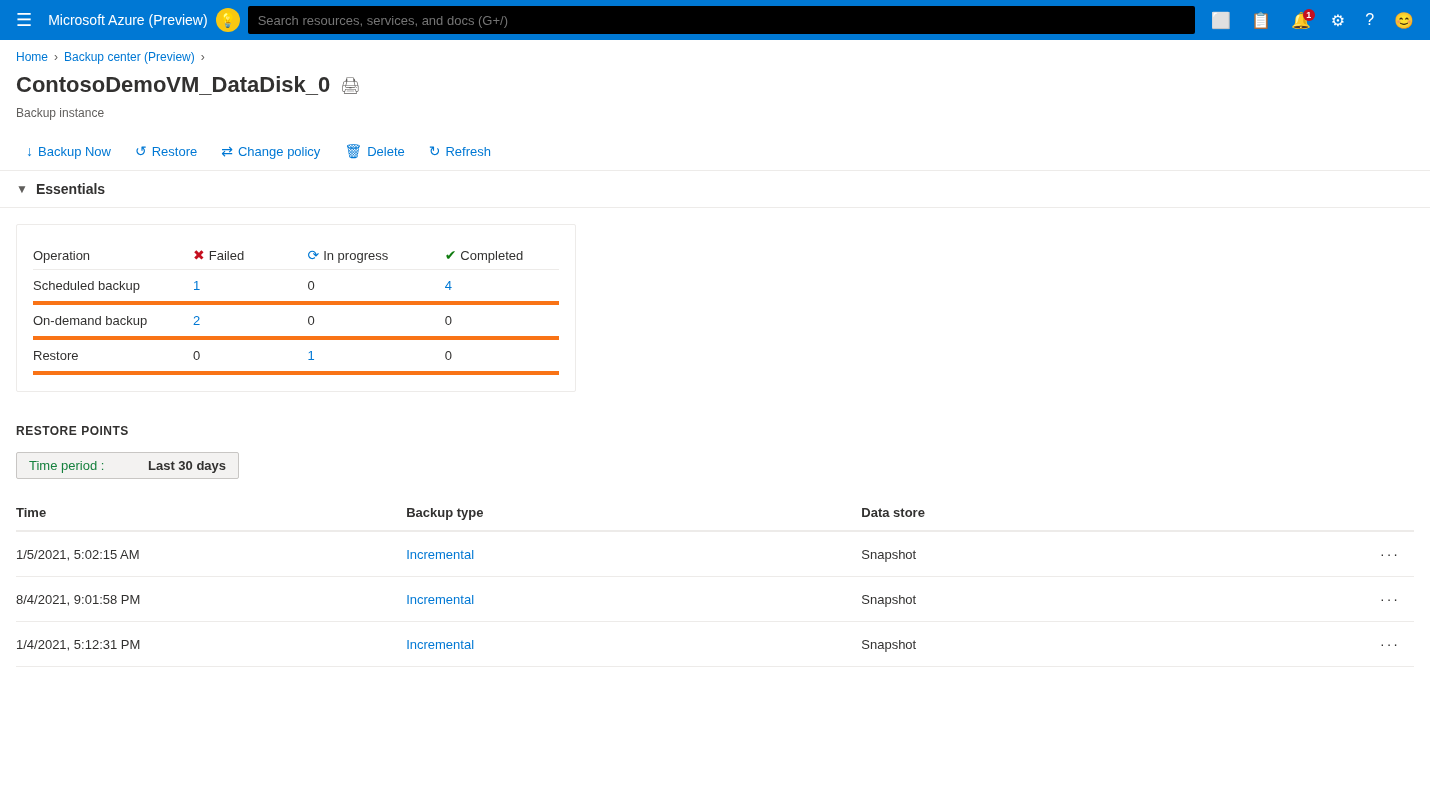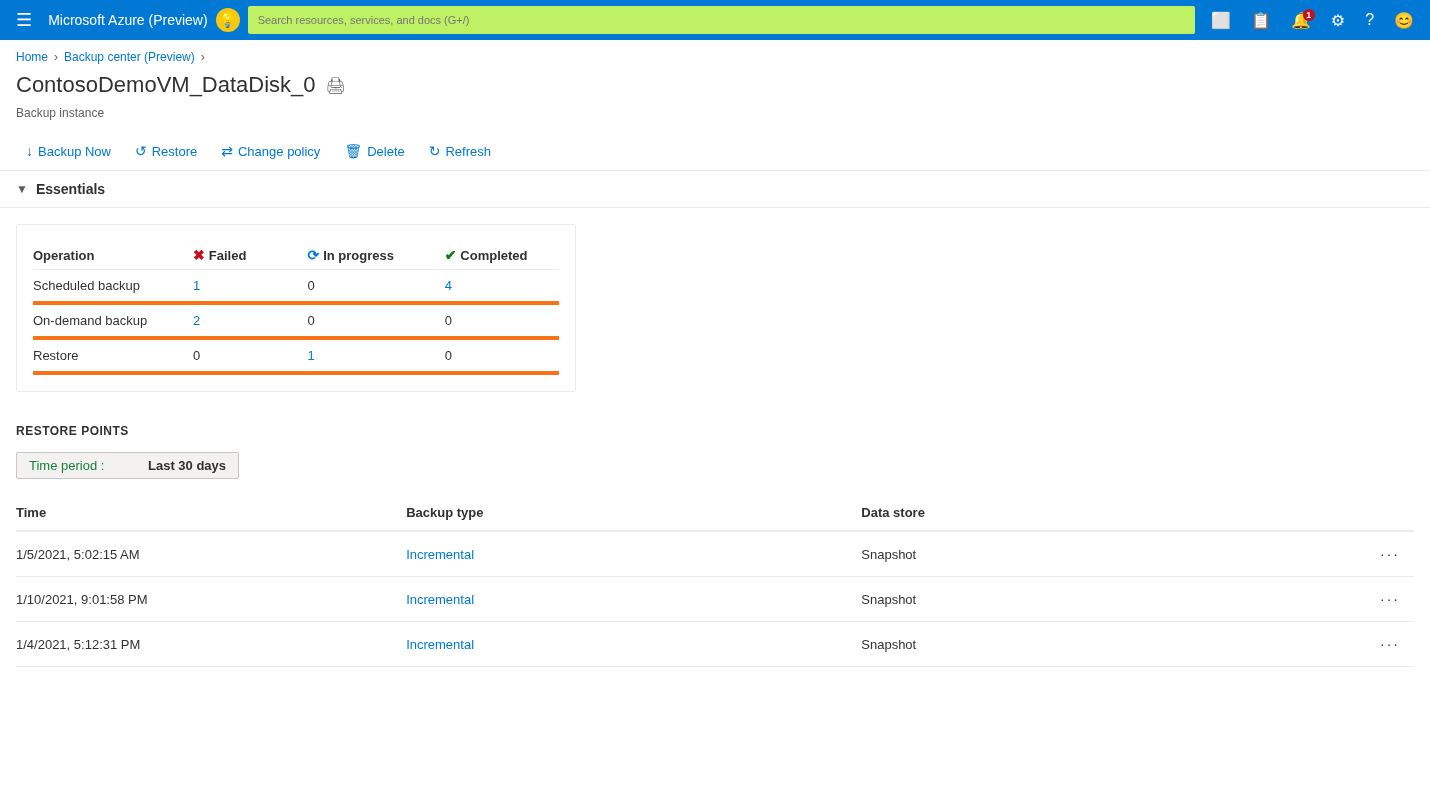--- a/index.html
+++ b/index.html
@@ -36,24 +36,24 @@
       justify-content: center;
       font-size: 14px;
       cursor: pointer;
     }
     .topbar-search {
       flex: 1;
       height: 28px;
       border: none;
       border-radius: 2px;
       padding: 0 10px;
-      font-size: 11px;
+      font-size: 13px;
       color: #605e5c;
       outline: none;
-      background: #bef264;
+      background: #000000;
     }
     .topbar-icons {
       display: flex;
       align-items: center;
       gap: 4px;
       margin-left: auto;
     }
     .topbar-icon {
       color: #fff;
       font-size: 16px;
@@ -94,21 +94,21 @@
 
     
     .page-header {
       padding: 4px 16px 8px;
       display: flex;
       align-items: center;
       gap: 10px;
     }
     .page-title {
       font-size: 22px;
-      font-weight: 400;
+      font-weight: 700;
       color: #323130;
     }
     .print-icon {
       font-size: 16px;
       color: #605e5c;
       cursor: pointer;
     }
     .page-subtitle {
       padding: 0 16px 12px;
       font-size: 12px;
@@ -164,21 +164,21 @@
       align-items: center;
       margin-bottom: 12px;
     }
     .jobs-title { font-size: 14px; font-weight: 600; }
     .view-all-link { color: #0078d4; cursor: pointer; font-size: 13px; text-decoration: none; }
 
     .jobs-table { width: 100%; border-collapse: collapse; }
     .jobs-table th {
       text-align: left;
       font-size: 13px;
-      font-weight: 700;
+      font-weight: 400;
       padding: 6px 8px 6px 0;
       border-bottom: 1px solid #edebe9;
     }
     .jobs-table td {
       padding: 8px 8px 8px 0;
       font-size: 13px;
       border-bottom: 4px solid #f97316;
     }
     .col-operation { min-width: 140px; }
     .col-failed { min-width: 100px; }
@@ -380,21 +380,21 @@
     <tbody id="rp-tbody">
     <tr>
       <td class="col-time">1/5/2021, 5:02:15 AM</td>
       <td class="col-btype"><a class="backup-type-link">Incremental</a></td>
       <td class="col-dstore">Snapshot</td>
       <td class="col-actions">
         <button class="more-btn">···</button>
       </td>
     </tr>
         <tr>
-      <td class="col-time">1/10/2021, 9:01:58 PM</td>
+      <td class="col-time">8/4/2021, 9:01:58 PM</td>
       <td class="col-btype"><a class="backup-type-link">Incremental</a></td>
       <td class="col-dstore">Snapshot</td>
       <td class="col-actions">
         <button class="more-btn">···</button>
       </td>
     </tr>
         <tr>
       <td class="col-time">1/4/2021, 5:12:31 PM</td>
       <td class="col-btype"><a class="backup-type-link">Incremental</a></td>
       <td class="col-dstore">Snapshot</td>

